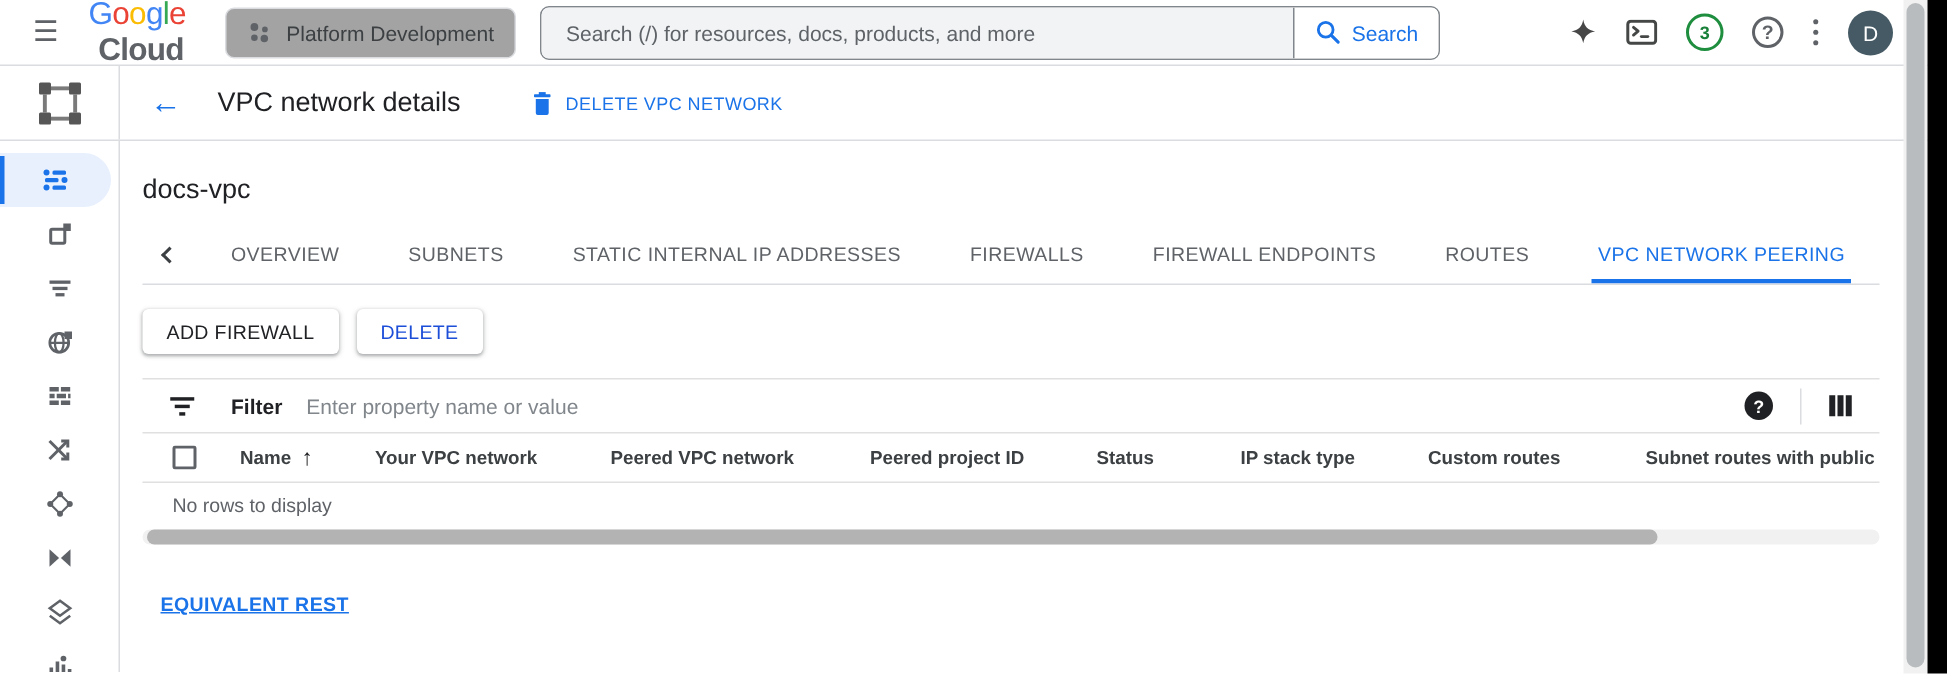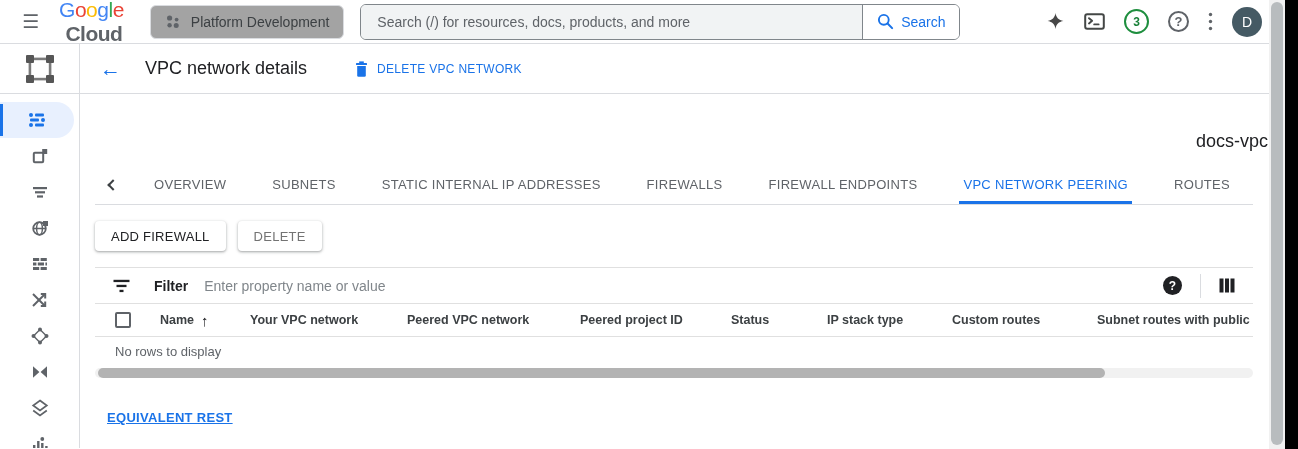--- a/index.html
+++ b/index.html
@@ -44,38 +44,38 @@
 
   
   .body-wrap { display:flex; height:354px; }
   .sidebar { width:80px; border-right:1px solid #dadce0; padding-top:8px; overflow:hidden; }
   .side-item { height:36px; display:flex; align-items:center; justify-content:center; position:relative; width:100%; }
   .side-item svg { display:block; }
   .side-item.active { background:#e8f0fe; border-radius:0 18px 18px 0; width:74px; }
   .side-item.active::before { content:''; position:absolute; left:0; top:2px; bottom:2px; width:3px; background:#1a73e8; }
 
   .main { width:1188px; padding-left:15px; }
-  .network-name { font-size:18px; font-weight:400; color:#202124; margin-top:37px;text-align:right; }
+  .network-name { font-size:18px; font-weight:400; color:#202124; margin-top:22px; }
 
   .tabbar { margin-top:13px; height:40px; display:flex; align-items:stretch;
     border-bottom:1px solid #dadce0; overflow:hidden; width:1158px; }
   .tab-scroll { width:36px; display:flex; align-items:center; justify-content:center; flex:none; }
   .chev { width:8px; height:8px; border-right:2px solid #3c4043; border-bottom:2px solid #3c4043; }
   .chev-left { transform:rotate(135deg); }
   .tabs-host { display:flex; align-items:stretch; }
   .tab { padding:0 23px; display:flex; align-items:center; font-size:13px; font-weight:500;
     letter-spacing:0.3px; color:#5f6368; position:relative; white-space:nowrap; }
   .tab.active { color:#1a73e8; }
   .tab.active::after { content:''; position:absolute; bottom:0; left:19px; right:19px; height:3px; background:#1a73e8; }
 
   .actions-row { margin-top:16px; display:flex; gap:12px; }
   .raised-btn { height:30px; padding:0 16px; border-radius:4px; background:#fff;
     font-size:13px; font-weight:500; letter-spacing:0.25px; color:#202124;
     box-shadow:0 1px 2px rgba(60,64,67,.3), 0 1px 3px 1px rgba(60,64,67,.15); }
-  .raised-btn.disabled { color:#737373; cursor:default; }
+  .raised-btn.disabled { color:#1d4ed8; cursor:default; }
 
   .panel { margin-top:16px; width:1158px; }
   .filter-row { height:37px; border-top:1px solid #e0e0e0; border-bottom:1px solid #e0e0e0;
     display:flex; align-items:center; padding:0 18px; }
   .filter-label { font-size:14px; font-weight:600; color:#202124; margin-left:24px; }
   .filter-input { flex:1; border:none; outline:none; background:transparent; margin-left:16px;
     font-size:14px; color:#202124; font-family:inherit; }
   .filter-input::placeholder { color:#80868b; }
   .help-filled { width:19px; height:19px; border-radius:50%; background:#202124; color:#fff;
     font-size:12px; font-weight:700; display:flex; align-items:center; justify-content:center; flex:none; }
@@ -289,25 +289,25 @@
           </button>
           <button class="tab">
             <span>STATIC INTERNAL IP ADDRESSES</span>
           </button>
           <button class="tab">
             <span>FIREWALLS</span>
           </button>
           <button class="tab">
             <span>FIREWALL ENDPOINTS</span>
           </button>
+          <button class="tab">
+            <span>ROUTES</span>
+          </button>
           <button class="tab active">
             <span>VPC NETWORK PEERING</span>
-          </button>
-          <button class="tab">
-            <span>ROUTES</span>
           </button>
         </div>
 
     </div>
 
     <div class="actions-row">
       <button class="raised-btn">ADD FIREWALL</button>
       <button class="raised-btn disabled">DELETE</button>
     </div>
 

